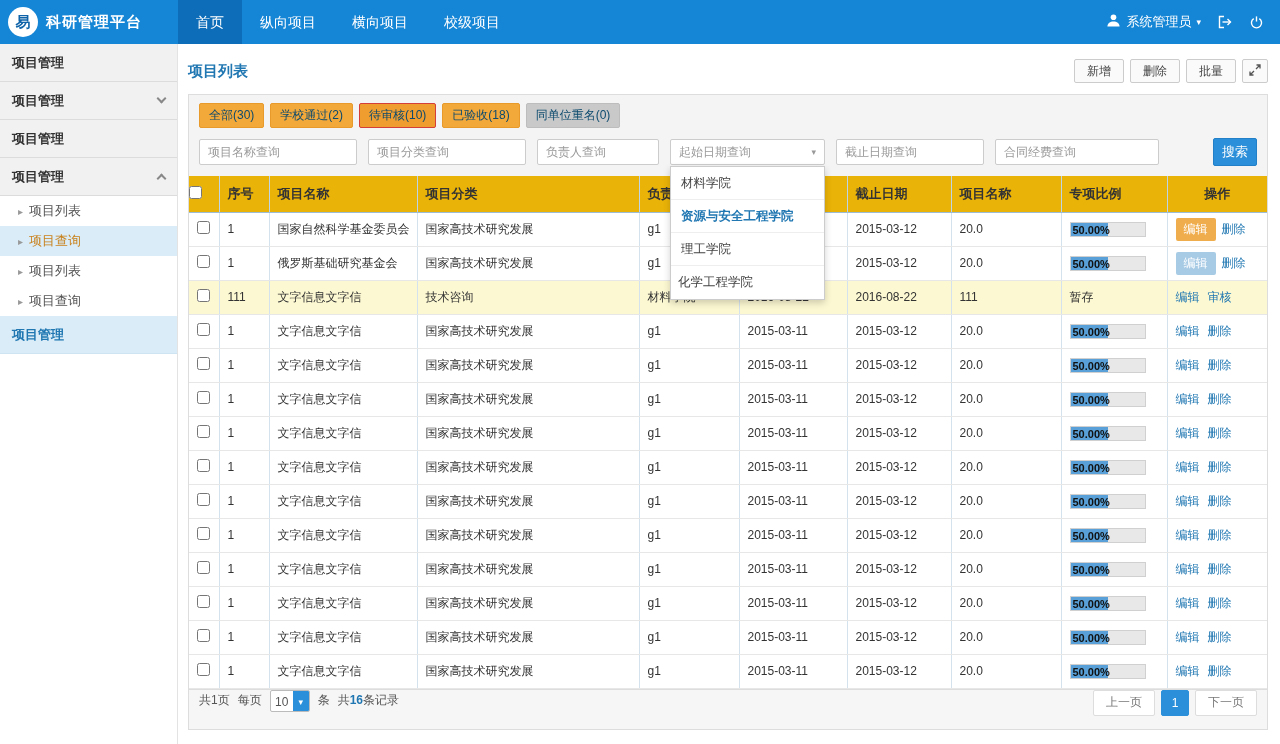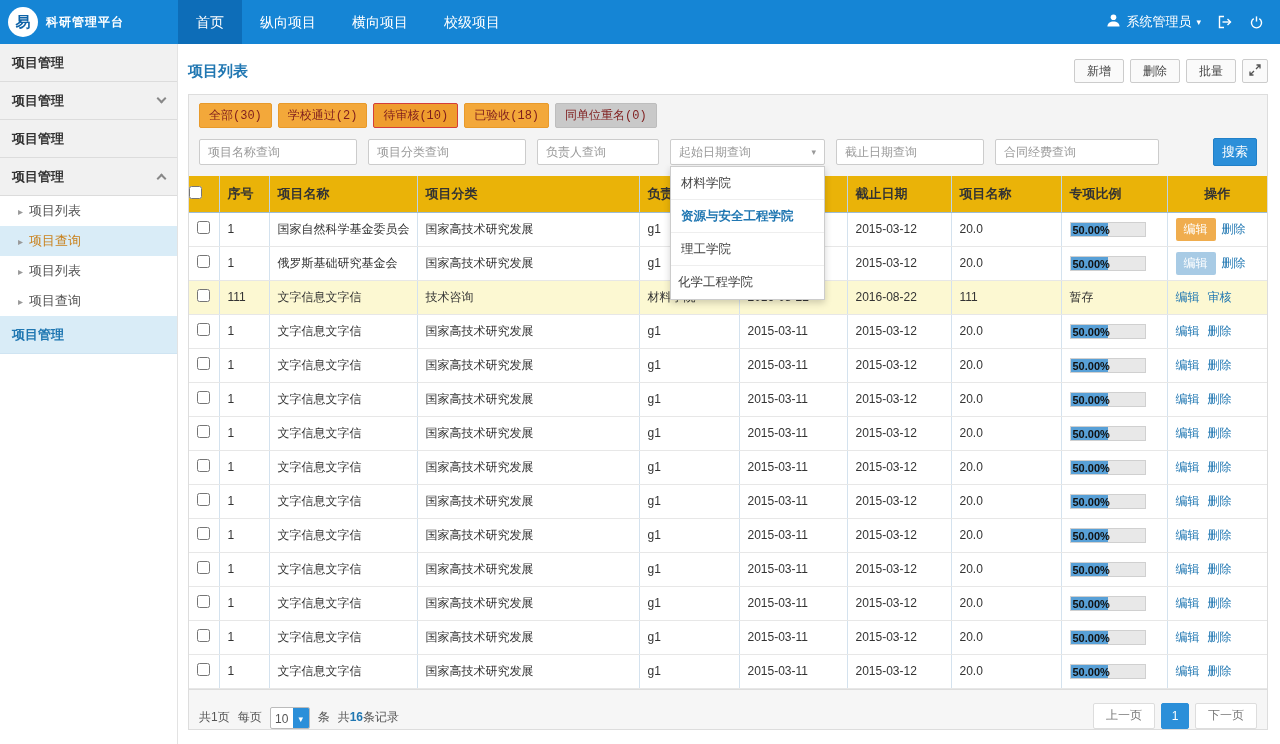--- a/index.html
+++ b/index.html
@@ -4,21 +4,21 @@
 <style>
   * { margin:0; padding:0; box-sizing:border-box; }
   html,body { width:1280px; height:744px; overflow:hidden; background:#fff;
     font-family:"Liberation Sans","DejaVu Sans",sans-serif; }
   a { text-decoration:none; }
 
   
   .topbar { position:absolute; top:0; left:0; width:1280px; height:44px; background:#1585d5; display:flex; align-items:stretch; }
   .brand { width:178px; display:flex; align-items:center; gap:8px; padding-left:8px; }
   .logo { width:30px; height:30px; border-radius:50%; background:#fff; display:flex; align-items:center; justify-content:center; color:#0f63a8; font-weight:bold; font-size:15px; }
-  .brand-text { color:#fff; font-size:12px; font-weight:bold; letter-spacing:1px; }
+  .brand-text { color:#fff; font-size:15px; font-weight:bold; letter-spacing:1px; }
   .top-nav { display:flex; }
   .nav-item { padding:0 18px; line-height:44px; color:#fff; font-size:14px; cursor:pointer; }
   .nav-item.active { background:#0d6db8; }
   .top-right { margin-left:auto; display:flex; align-items:center; gap:16px; padding-right:16px; color:#fff; font-size:13px; }
   .user { display:flex; align-items:center; gap:5px; cursor:pointer; }
   .caret { font-size:9px; }
   .icon-btn { display:flex; align-items:center; cursor:pointer; }
 
   
   .sidebar { position:absolute; top:44px; left:0; width:178px; height:700px; background:#fff; border-right:1px solid #e3e3e3; }
@@ -34,21 +34,21 @@
   
   .main { position:absolute; left:178px; top:44px; width:1102px; height:700px; padding:12px 12px 0 10px; }
   .title-row { display:flex; align-items:center; justify-content:space-between; height:30px; }
   .page-title { color:#2077b2; font-size:15px; font-weight:bold; }
   .toolbar { display:flex; align-items:center; }
   .tbtn { height:24px; padding:0 12px; background:#fafafa; border:1px solid #ccc; border-radius:2px; font-size:12px; color:#444; margin-left:6px; cursor:pointer; }
   .tbtn.iconb { width:26px; padding:0; display:inline-flex; align-items:center; justify-content:center; }
 
   .panel { margin-top:8px; border:1px solid #ddd; background:#fff; }
   .tags-row { padding:8px 10px 6px; background:#f4f4f4; display:flex; gap:6px; }
-  .tag { padding:3px 9px; font-size:12px; border-radius:2px; color:#7f1d1d; cursor:pointer; border:1px solid transparent;font-family:Liberation Mono, monospace; }
+  .tag { padding:3px 9px; font-size:12px; border-radius:2px; color:#0c4a6e; cursor:pointer; border:1px solid transparent; }
   .tag.orange { background:#f3a83a; border-color:#e89a2b; }
   .tag.orange-active { background:#ef9d2e; border-color:#d43f3a; }
   .tag.gray { background:#c9c9c9; border-color:#bdbdbd; }
 
   .search-row { padding:4px 10px 10px; background:#f4f4f4; display:flex; gap:11px; align-items:center; }
   .s-in { height:26px; border:1px solid #ccc; border-radius:2px; padding:0 8px; font-size:12px; color:#333; background:#fff; }
   .s-in::placeholder { color:#999; }
   .w1{width:158px} .w2{width:158px} .w3{width:122px} .w5{width:148px} .w6{width:164px}
   .sel { position:relative; width:155px; height:26px; border:1px solid #ccc; background:#fff; border-radius:2px; font-size:12px; color:#999; display:flex; align-items:center; justify-content:space-between; padding:0 8px; cursor:pointer; }
   .sel .caret { color:#999; }
@@ -68,21 +68,21 @@
   .c-name { color:#2077b2; }
   tr.hl td { background:#fcf8d2; }
   .prog { position:relative; width:76px; height:15px; background:#e8e8e8; border:1px solid #d0d0d0; }
   .prog .fill { position:absolute; left:0; top:0; bottom:0; background:#58a0d7; }
   .prog span { position:absolute; left:2px; top:0; line-height:14px; font-size:11px; font-weight:bold; color:#111; }
   .act-link { color:#2077b2; margin-right:8px; cursor:pointer; }
   .act-btn-orange { display:inline-block; padding:3px 8px; background:#f0ad4e; color:#fff; border-radius:2px; margin-right:6px; cursor:pointer; }
   .act-btn-blue { display:inline-block; padding:3px 8px; background:#a8cbe5; color:#fff; border-radius:2px; margin-right:6px; cursor:pointer; }
 
   
-  .pfooter { height:40px; background:#f6f6f6; border-top:1px solid #ddd; display:flex; align-items:flex-end; justify-content:space-between; padding:0 10px; font-size:12px; color:#555; }
+  .pfooter { height:40px; background:#f6f6f6; border-top:1px solid #ddd; display:flex; align-items:flex-start; justify-content:space-between; padding:0 10px; font-size:12px; color:#555; }
   .foot-left { display:flex; align-items:center; gap:8px; }
   .pp-select { display:inline-flex; border:1px solid #bbb; background:#fff; height:22px; border-radius:2px; overflow:hidden; cursor:pointer; }
   .pp-val { width:22px; text-align:center; line-height:22px; }
   .pp-caret { width:16px; background:#2b8fd9; color:#fff; text-align:center; line-height:22px; font-size:9px; }
   .blue { color:#2077b2; font-weight:bold; }
   .foot-right { display:flex; align-items:center; }
   .pg-btn { height:26px; padding:0 12px; border:1px solid #ddd; background:#fff; color:#777; font-size:12px; border-radius:2px; cursor:pointer; margin-left:6px; }
   .pg-cur { height:26px; width:28px; border:1px solid #2b8fd9; background:#2b8fd9; color:#fff; font-size:12px; border-radius:2px; margin-left:6px; cursor:pointer; }
 </style>
 </head>

